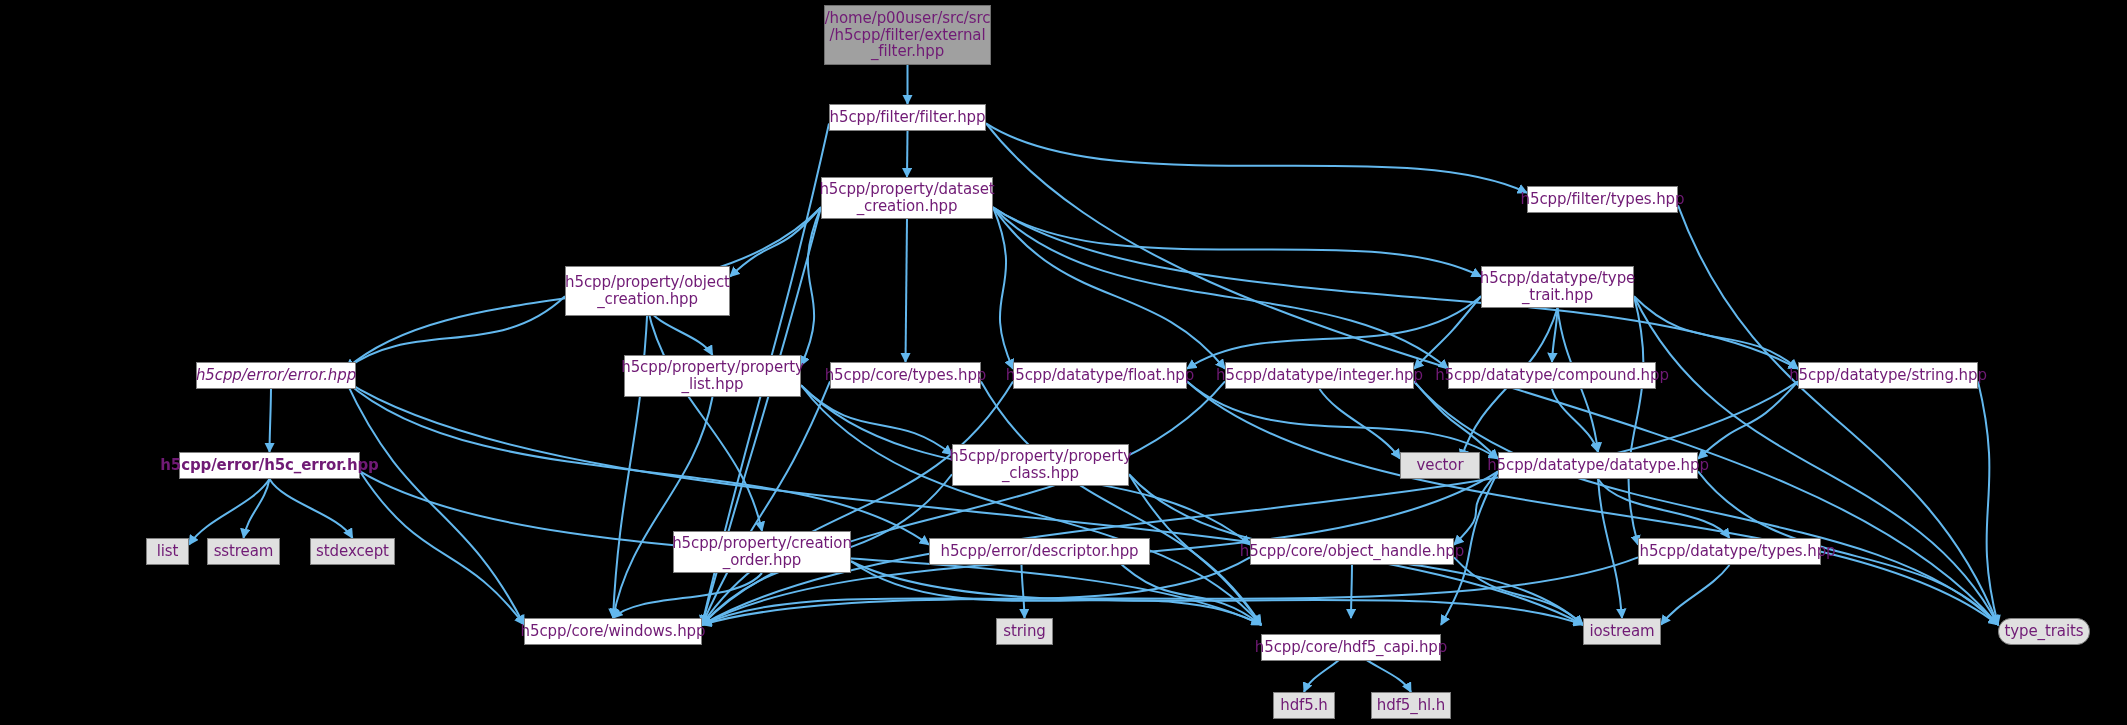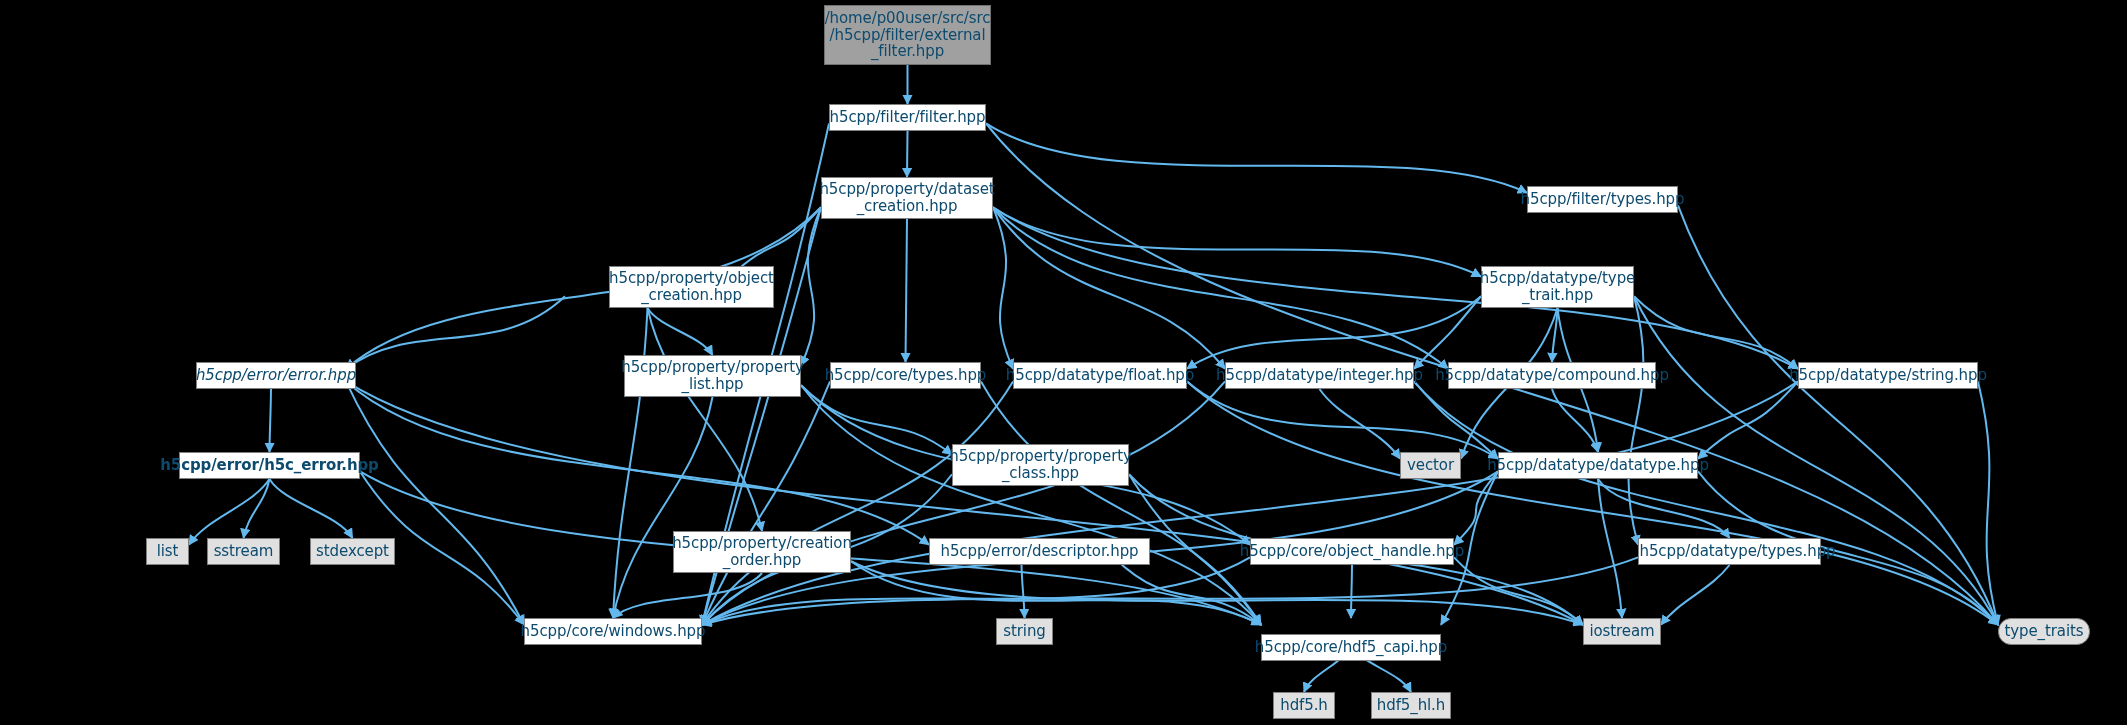--- a/index.html
+++ b/index.html
@@ -6,21 +6,21 @@
   #stage{position:relative;width:2127px;height:725px;background:#000;overflow:hidden;}
   svg#edges{position:absolute;left:0;top:0;width:2127px;height:725px;}
   .node{
     position:absolute;
     box-sizing:border-box;
     display:flex;align-items:center;justify-content:center;
     text-align:center;
     font-family:"DejaVu Sans","Liberation Sans",sans-serif;
     font-size:15px;
     line-height:1.12;
-    color:#0c4a6e;
+    color:#701a75;
     border:1px solid #808080;
     background:#fff;
     white-space:pre-line;
     letter-spacing:-0.1px;
   }
   .node.sys{ background:#e0e0e0; }
   .node.root{ background:#a0a0a0; border:1px solid #707070; }
 </style>
 </head>
 <body>
@@ -111,36 +111,36 @@
       </g>
   </svg>
   <div id="node-layer">
       <div class="node root" style="left: 824px; top: 5px; width: 167px; height: 60px; background: rgb(160, 160, 160);"><span>/home/p00user/src/src
 /h5cpp/filter/external
 _filter.hpp</span></div>
       <div class="node" style="left: 829px; top: 104px; width: 157px; height: 27px; background: rgb(255, 255, 255);"><span>h5cpp/filter/filter.hpp</span></div>
       <div class="node" style="left: 821px; top: 177px; width: 172px; height: 42px; background: rgb(255, 255, 255);"><span>h5cpp/property/dataset
 _creation.hpp</span></div>
       <div class="node" style="left: 1527px; top: 186px; width: 151px; height: 27px; background: rgb(255, 255, 255);"><span>h5cpp/filter/types.hpp</span></div>
-      <div class="node" style="left: 565px; top: 266px; width: 165px; height: 42px; background: rgb(255, 255, 255); margin-left: 44px;"><span>h5cpp/property/object
+      <div class="node" style="left: 565px; top: 266px; width: 165px; height: 50px; background: rgb(255, 255, 255);"><span>h5cpp/property/object
 _creation.hpp</span></div>
       <div class="node" style="left: 1481px; top: 266px; width: 153px; height: 42px; background: rgb(255, 255, 255);"><span>h5cpp/datatype/type
 _trait.hpp</span></div>
       <div class="node" style="left: 196px; top: 362px; width: 160px; height: 27px; background: rgb(255, 255, 255); font-style: italic;"><span>h5cpp/error/error.hpp</span></div>
       <div class="node" style="left: 624px; top: 355px; width: 177px; height: 42px; background: rgb(255, 255, 255);"><span>h5cpp/property/property
 _list.hpp</span></div>
       <div class="node" style="left: 830px; top: 362px; width: 151px; height: 27px; background: rgb(255, 255, 255);"><span>h5cpp/core/types.hpp</span></div>
       <div class="node" style="left: 1013px; top: 362px; width: 174px; height: 27px; background: rgb(255, 255, 255);"><span>h5cpp/datatype/float.hpp</span></div>
       <div class="node" style="left: 1225px; top: 362px; width: 189px; height: 27px; background: rgb(255, 255, 255);"><span>h5cpp/datatype/integer.hpp</span></div>
       <div class="node" style="left: 1448px; top: 362px; width: 208px; height: 27px; background: rgb(255, 255, 255);"><span>h5cpp/datatype/compound.hpp</span></div>
       <div class="node" style="left: 1798px; top: 362px; width: 180px; height: 27px; background: rgb(255, 255, 255);"><span>h5cpp/datatype/string.hpp</span></div>
       <div class="node" style="left: 179px; top: 452px; width: 181px; height: 27px; background: rgb(255, 255, 255); font-weight: bold;"><span>h5cpp/error/h5c_error.hpp</span></div>
       <div class="node" style="left: 952px; top: 444px; width: 177px; height: 42px; background: rgb(255, 255, 255);"><span>h5cpp/property/property
 _class.hpp</span></div>
-      <div class="node sys" style="left: 1400px; top: 452px; width: 61px; height: 27px; background: rgb(224, 224, 224);"><span>vector</span></div>
+      <div class="node sys" style="left: 1400px; top: 452px; width: 80px; height: 27px; background: rgb(224, 224, 224);"><span>vector</span></div>
       <div class="node" style="left: 1498px; top: 452px; width: 200px; height: 27px; background: rgb(255, 255, 255);"><span>h5cpp/datatype/datatype.hpp</span></div>
       <div class="node sys" style="left: 146px; top: 538px; width: 43px; height: 27px; background: rgb(224, 224, 224);"><span>list</span></div>
       <div class="node sys" style="left: 207px; top: 538px; width: 73px; height: 27px; background: rgb(224, 224, 224);"><span>sstream</span></div>
       <div class="node sys" style="left: 310px; top: 538px; width: 85px; height: 27px; background: rgb(224, 224, 224);"><span>stdexcept</span></div>
       <div class="node" style="left: 673px; top: 531px; width: 178px; height: 42px; background: rgb(255, 255, 255);"><span>h5cpp/property/creation
 _order.hpp</span></div>
       <div class="node" style="left: 929px; top: 538px; width: 221px; height: 27px; background: rgb(255, 255, 255);"><span>h5cpp/error/descriptor.hpp</span></div>
       <div class="node" style="left: 1250px; top: 538px; width: 204px; height: 27px; background: rgb(255, 255, 255);"><span>h5cpp/core/object_handle.hpp</span></div>
       <div class="node" style="left: 1638px; top: 538px; width: 183px; height: 27px; background: rgb(255, 255, 255); padding-left: 16px;"><span>h5cpp/datatype/types.hpp</span></div>
       <div class="node" style="left: 524px; top: 618px; width: 178px; height: 27px; background: rgb(255, 255, 255);"><span>h5cpp/core/windows.hpp</span></div>

